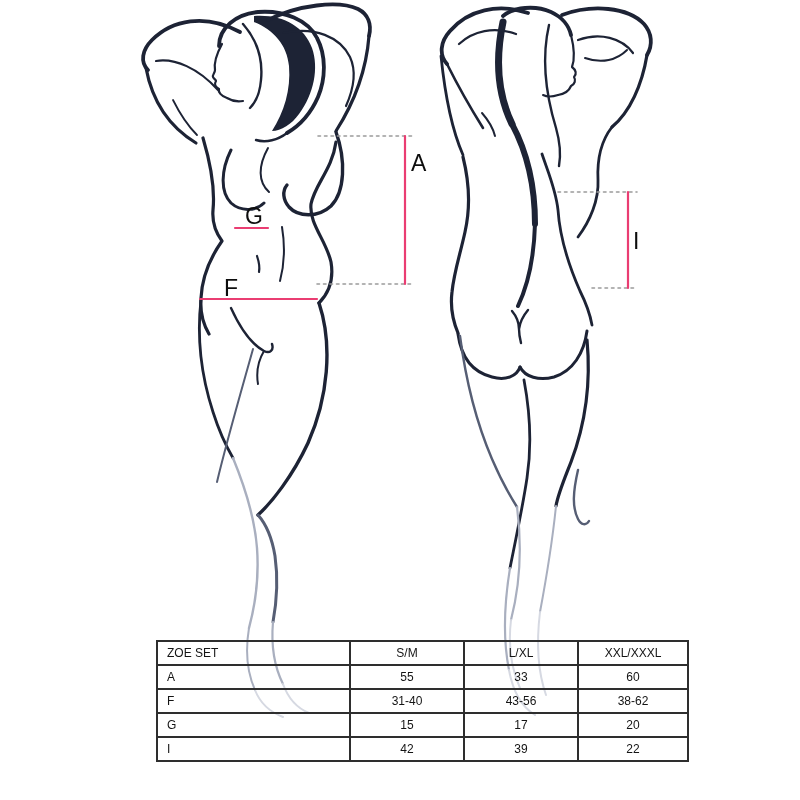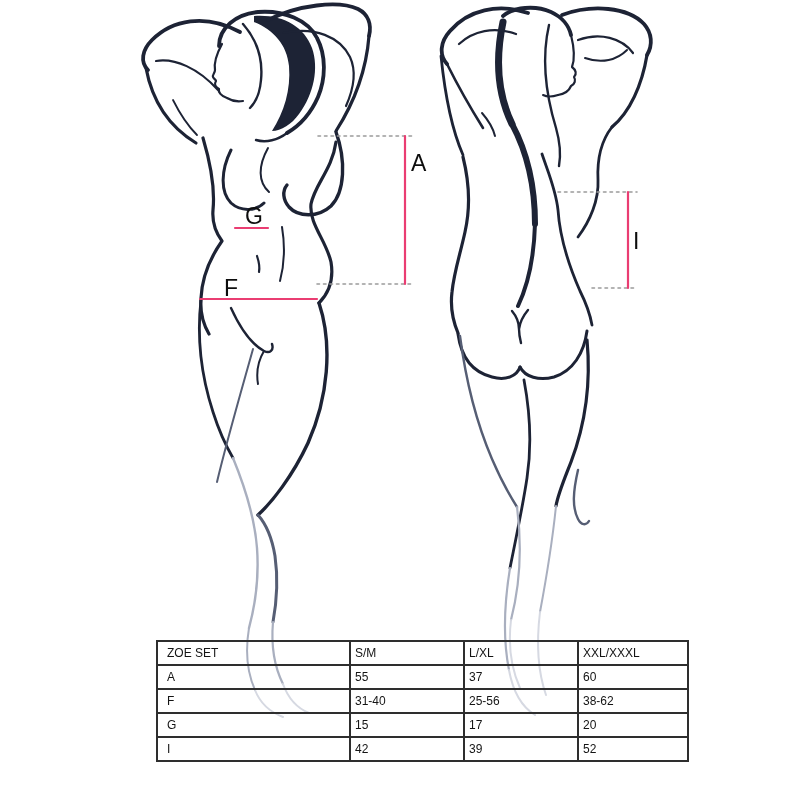--- a/index.html
+++ b/index.html
@@ -28,21 +28,21 @@
     fill:#0d0d0d;font-family:"Liberation Sans",sans-serif;font-size:23px;font-weight:400;
   }
   table.size{
     position:absolute;left:156px;top:640px;width:531px;height:121px;
     border-collapse:collapse;table-layout:fixed;background:transparent;
     font-size:12px;line-height:1;
   }
   table.size th,table.size td{
     border:2px solid var(--table-border);
     height:22px;padding:0 4px;font-weight:400;white-space:nowrap;
-    text-align:left;vertical-align:middle;background:transparent;
+    text-align:center;vertical-align:middle;background:transparent;
   }
   table.size .c0{text-align:left;padding-left:9px;}
 </style>
 </head>
 <body>
 
 <div class="stage">
 
 <svg width="800" height="800" viewBox="0 0 800 800">
 
@@ -143,37 +143,37 @@
   <tbody>
         <tr>
     <th class="c0">ZOE SET</th>
     <th>S/M</th>
     <th>L/XL</th>
     <th>XXL/XXXL</th>
   </tr>
   <tr>
     <td class="c0">A</td>
     <td>55</td>
-    <td>37</td>
+    <td>33</td>
     <td>60</td>
   </tr>
   <tr>
     <td class="c0">F</td>
     <td>31-40</td>
-    <td>25-56</td>
+    <td>43-56</td>
     <td>38-62</td>
   </tr>
   <tr>
     <td class="c0">G</td>
     <td>15</td>
     <td>17</td>
     <td>20</td>
   </tr>
   <tr>
     <td class="c0">I</td>
     <td>42</td>
     <td>39</td>
-    <td>52</td>
+    <td>22</td>
   </tr>
 </tbody>
     </table>
 
 </div>
 
 </body></html>

